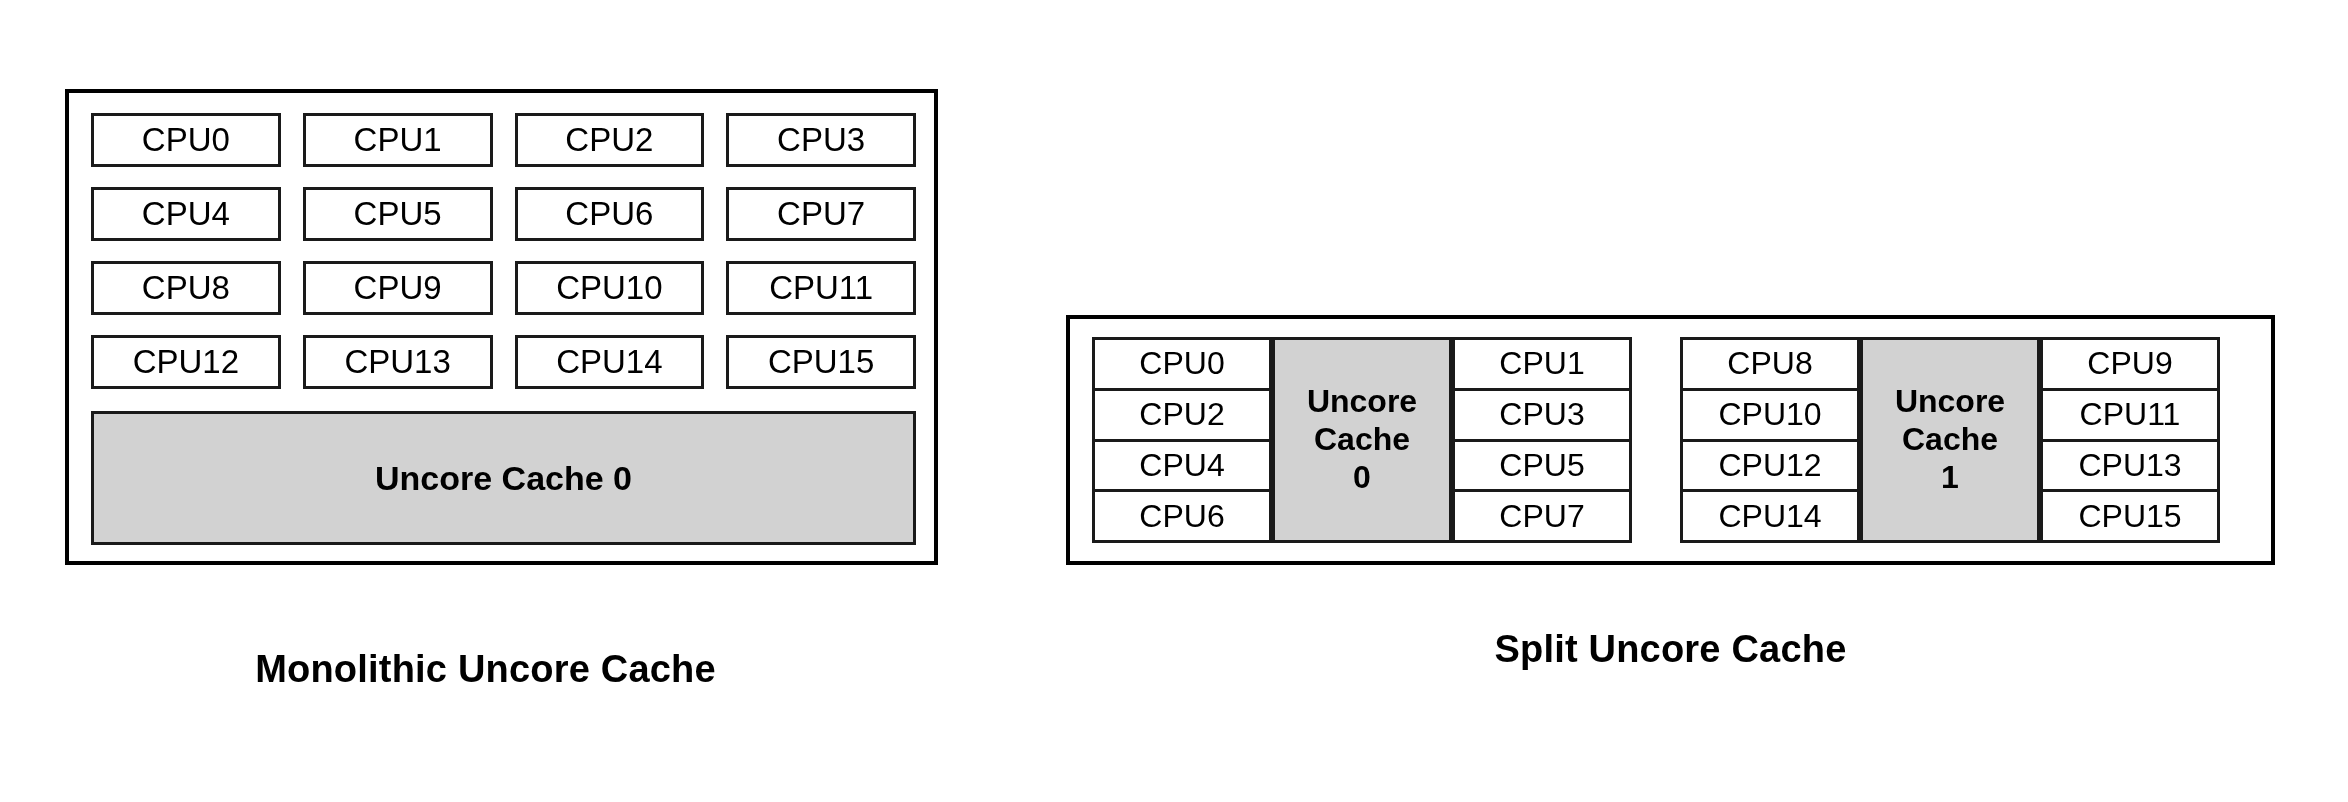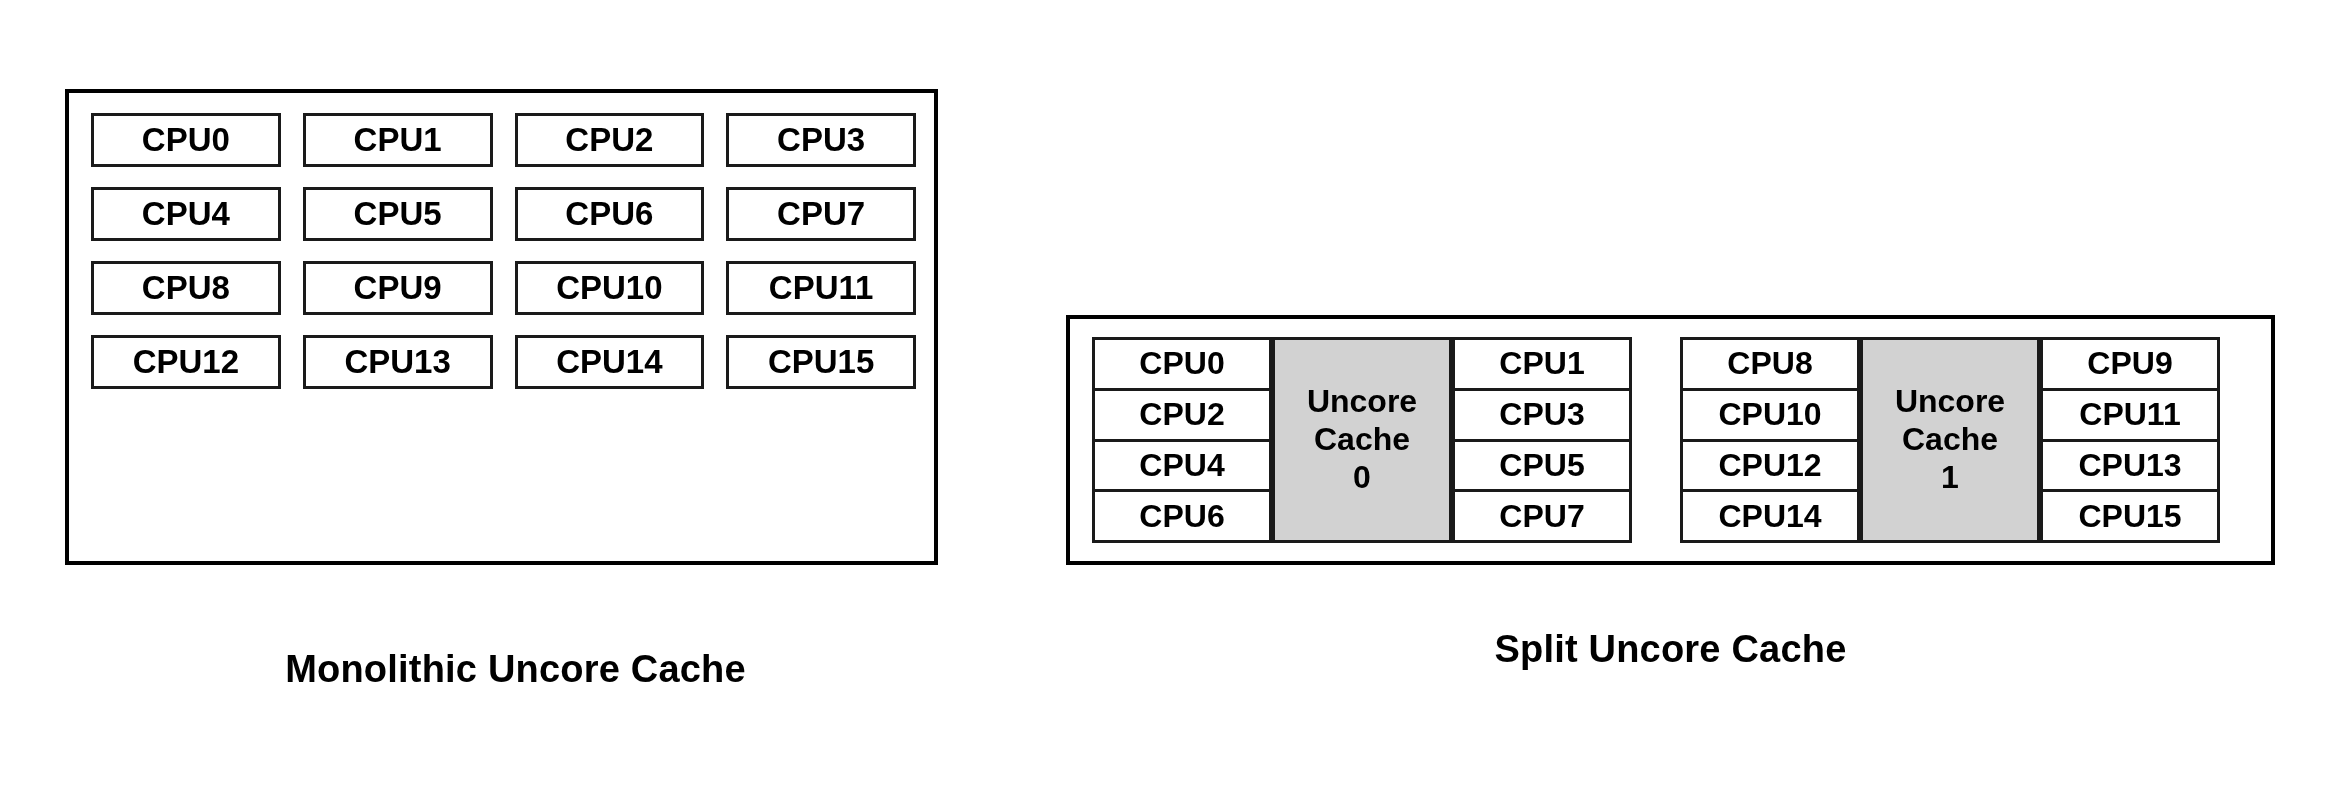--- a/index.html
+++ b/index.html
@@ -54,41 +54,41 @@
     row-gap: 20px;
   }
   .cpu-cell {
     box-sizing: border-box;
     border: 3px solid #1a1a1a;
     background: #ffffff;
     height: 54px;
     line-height: 48px;
     text-align: center;
     font-size: 33px;
-    font-weight: bold;
+    font-weight: normal;
     color: #000000;
   }
   .mono-cache {
     position: absolute;
     left: 22px;
     top: 318px;
     width: 825px;
     height: 134px;
     box-sizing: border-box;
     border: 3px solid #1a1a1a;
     background: #d2d2d2;
     display: flex;
     align-items: center;
     justify-content: center;
     font-size: 34px;
     font-weight: bold;
     color: #000000;
   }
   #fig-monolithic .caption {
-    left: 79px;
+    left: 49px;
     top: 648px;
     width: 873px;
   }
 
   
   #fig-split .outer-box {
     left: 1066px;
     top: 315px;
     width: 1209px;
     height: 250px;
@@ -171,20 +171,21 @@
       <div class="cpu-cell">CPU8</div>
       <div class="cpu-cell">CPU9</div>
       <div class="cpu-cell">CPU10</div>
       <div class="cpu-cell">CPU11</div>
       <div class="cpu-cell">CPU12</div>
       <div class="cpu-cell">CPU13</div>
       <div class="cpu-cell">CPU14</div>
       <div class="cpu-cell">CPU15</div>
     </div>
 
+    <div class="mono-cache">Uncore Cache 0</div>
 
   </div>
 
   <div class="caption">Monolithic Uncore Cache</div>
 </div>
 
 <div class="figure" id="fig-split">
 
   <div class="outer-box">
     <div class="split-inner">

